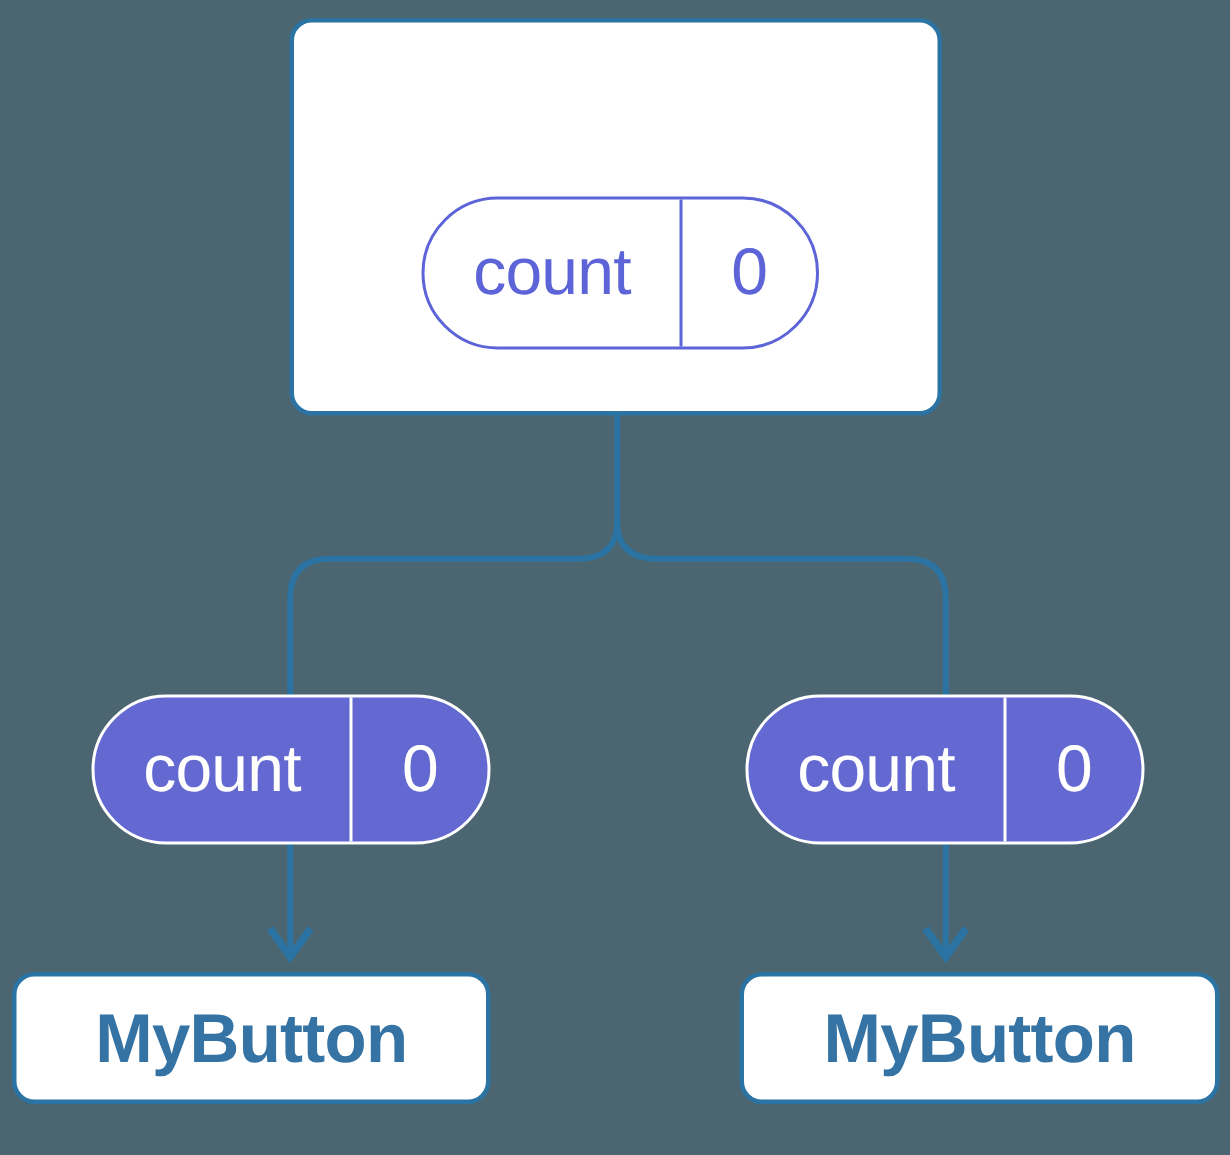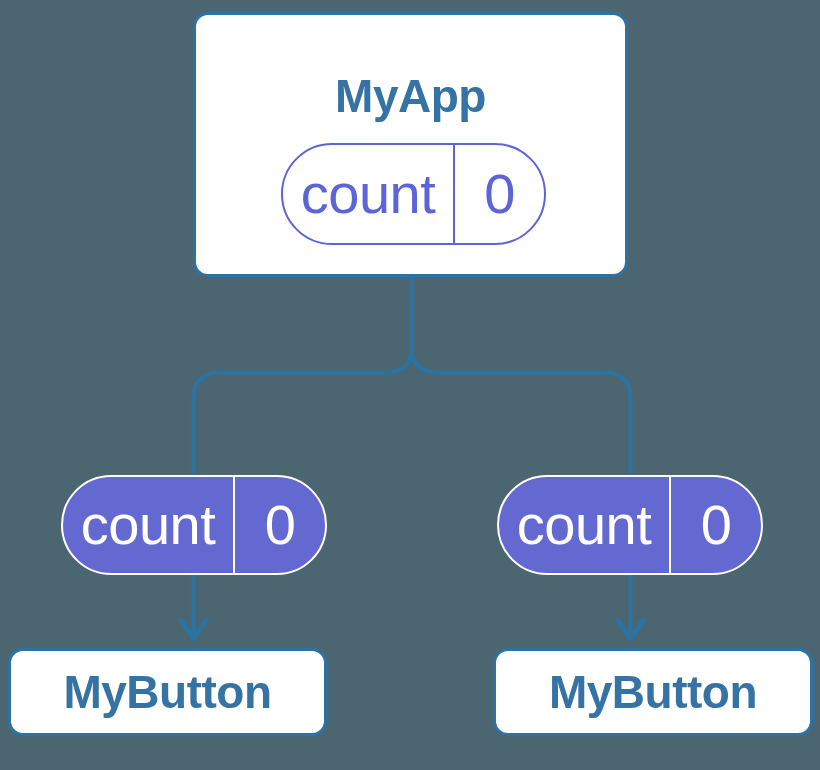--- a/index.html
+++ b/index.html
@@ -53,25 +53,24 @@
   .root-title{
     position:absolute;
     left:0;top:58px;width:100%;
     text-align:center;
   }
   .pill{
     position:absolute;
     display:flex;
     border-radius:999px;
     box-sizing:border-box;
-    font-size:56px;
+    font-size:44px;
     line-height:1;
     letter-spacing:-0.5px;
     z-index:2;
-    margin-top:12px;
   }
   .pill-name,.pill-value{
     display:flex;
     align-items:center;
     justify-content:center;
     box-sizing:border-box;
   }
   .pill.outline{
     left:85px;top:116px;          
     width:265px;height:102px;
@@ -109,21 +108,20 @@
 
     <path class="branch-line" d="M411.5 348 Q411.5 372.5 385 372.5 L220 372.5 Q193.5 372.5 193.5 399 L193.5 634"></path>
 
     <path class="branch-line" d="M411.5 348 Q411.5 372.5 438 372.5 L604 372.5 Q630.5 372.5 630.5 399 L630.5 634"></path>
 
     <path class="arrow-head" d="M180 619 L193.5 638 L207 619"></path>
     <path class="arrow-head" d="M617 619 L630.5 638 L644 619"></path>
   </svg>
 
   <div class="card root-card">
-    <div class="card-title root-title">MyApp</div>
     <div class="pill outline">
       <span class="pill-name">count</span>
       <span class="pill-value">0</span>
     </div>
   </div>
 
   <div class="pill solid pill-left">
     <span class="pill-name">count</span>
     <span class="pill-value">0</span>
   </div>

